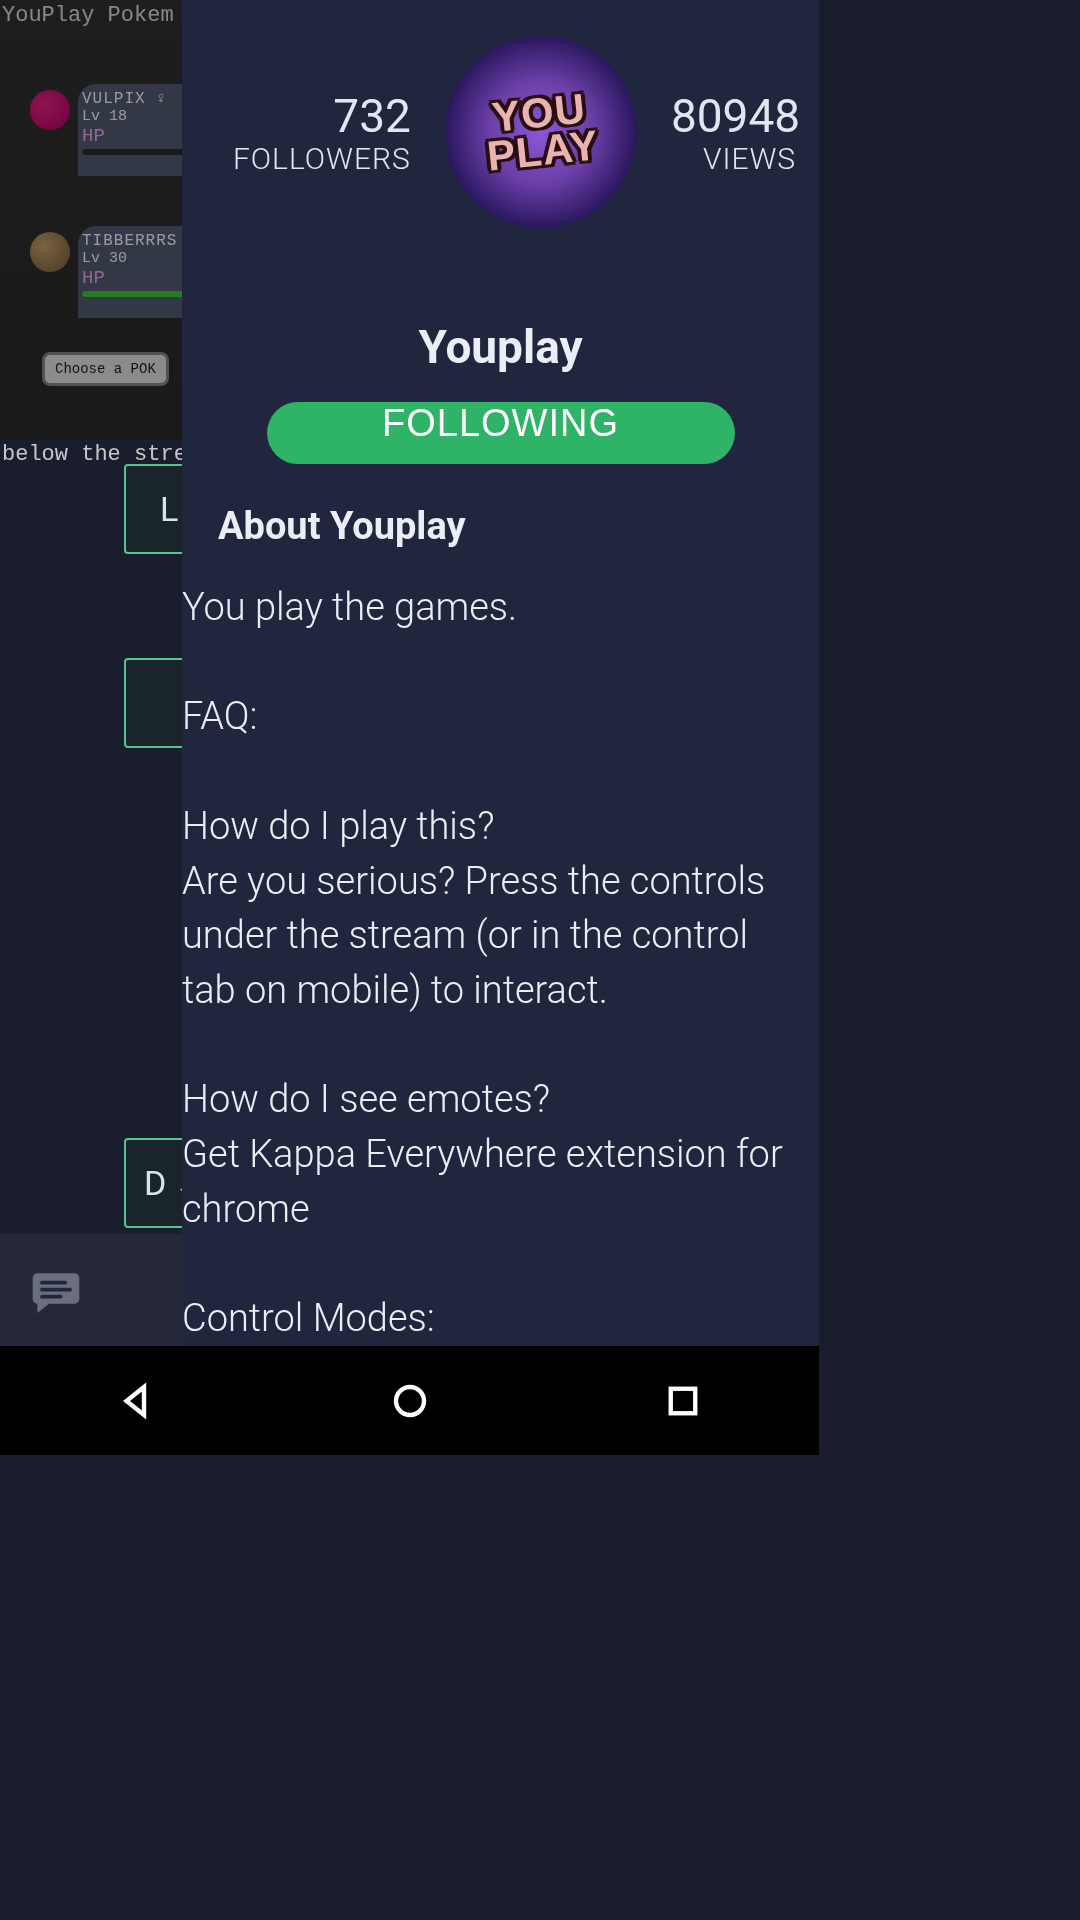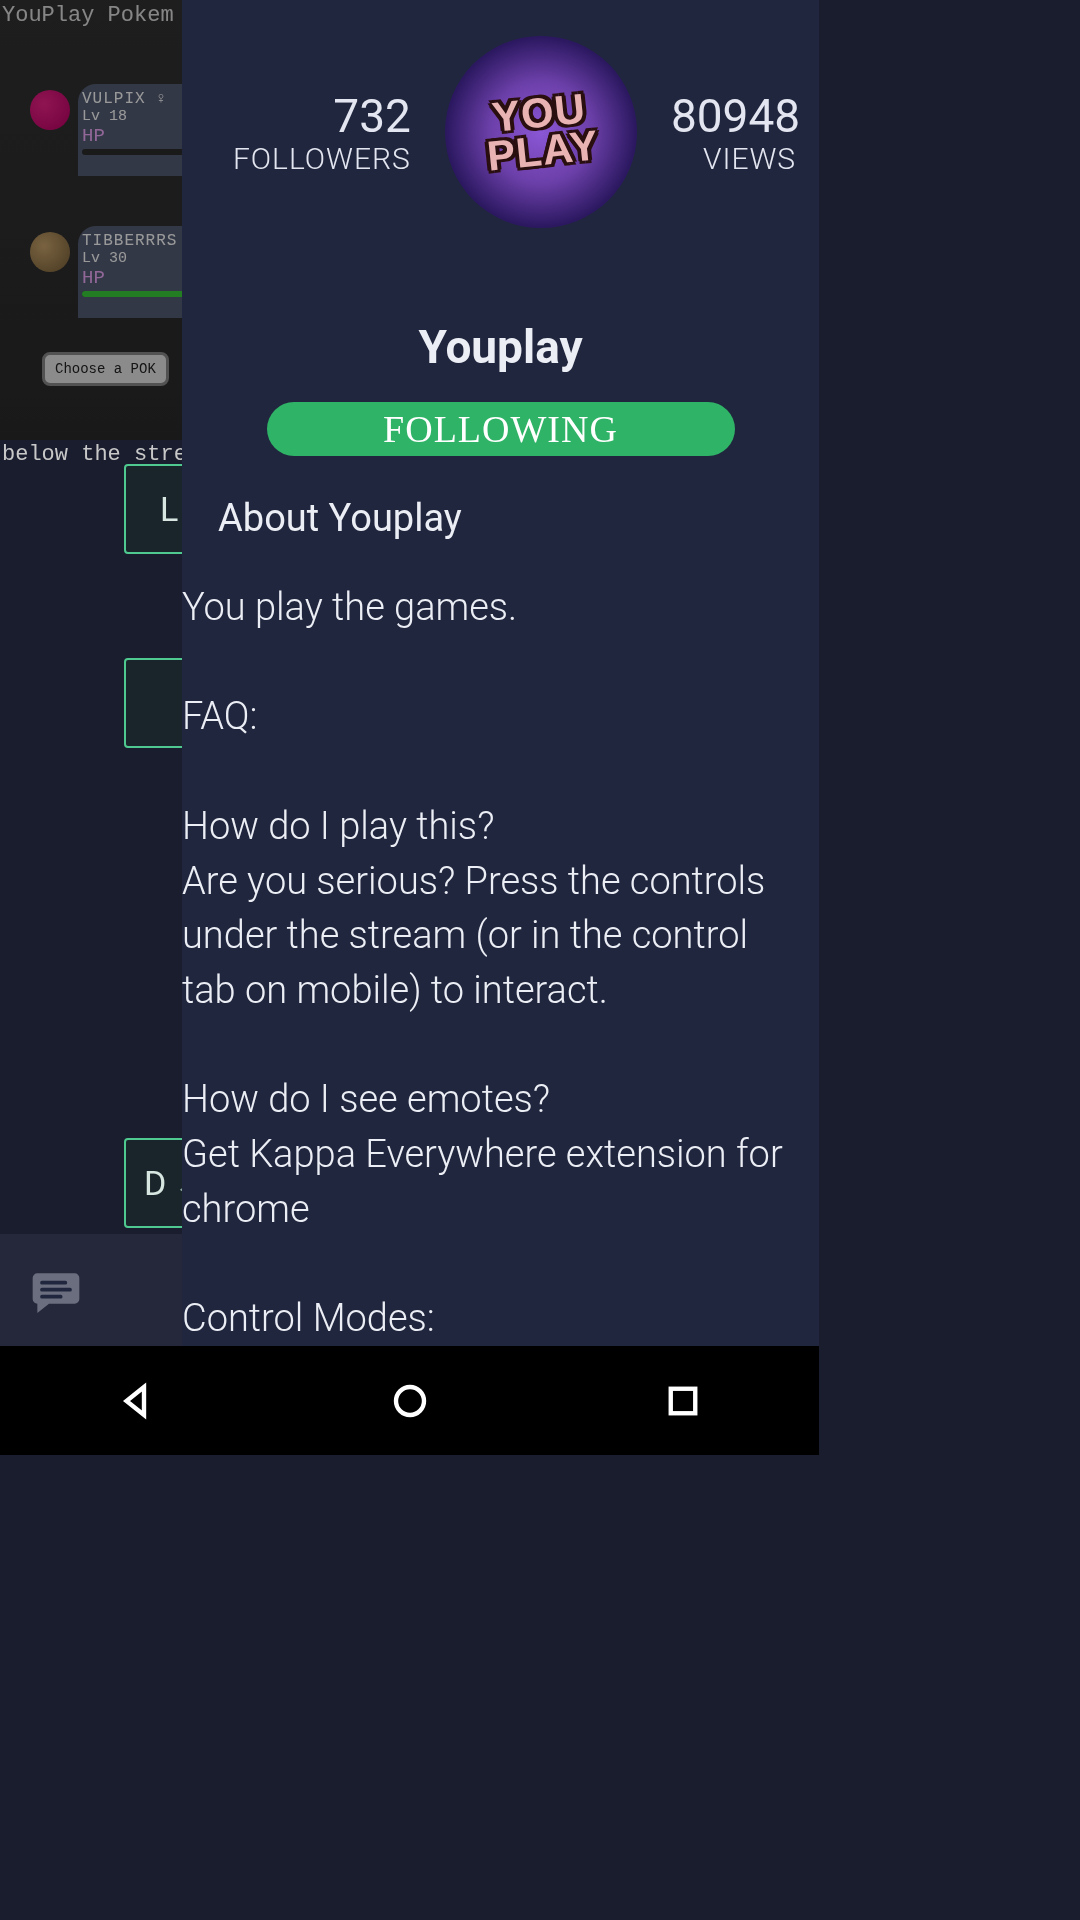--- a/index.html
+++ b/index.html
@@ -112,28 +112,27 @@
   text-align: center; margin-top: 72px;
 }
 
 .follow-btn {
   margin: 28px auto 0 auto;
   width: 468px; height: 80px;
   background: #2fb367;
   border: none; border-radius: 40px;
   color: #fff; font-size: 38px; font-weight: 400;
   letter-spacing: 1px;
-  display: flex; align-items: center; justify-content: center;
+  display: flex; justify-content: center;
   cursor: pointer;
-  font-family: Liberation Serif, serif;
 }
 
 .about-heading {
-  color: #eceef5; font-size: 38px; font-weight: 400;
-  margin: 40px 0 16px 36px;
+  color: #eceef5; font-size: 38px; font-weight: 700;
+  margin: 40px 0 8px 36px;
 }
 
 .about-body {
   color: #eceef5; font-size: 38px; font-weight: 300;
   line-height: 1.44;
   padding: 24px 14px 0 0;
   margin-left: 0;
   white-space: pre-wrap;
 }
 

